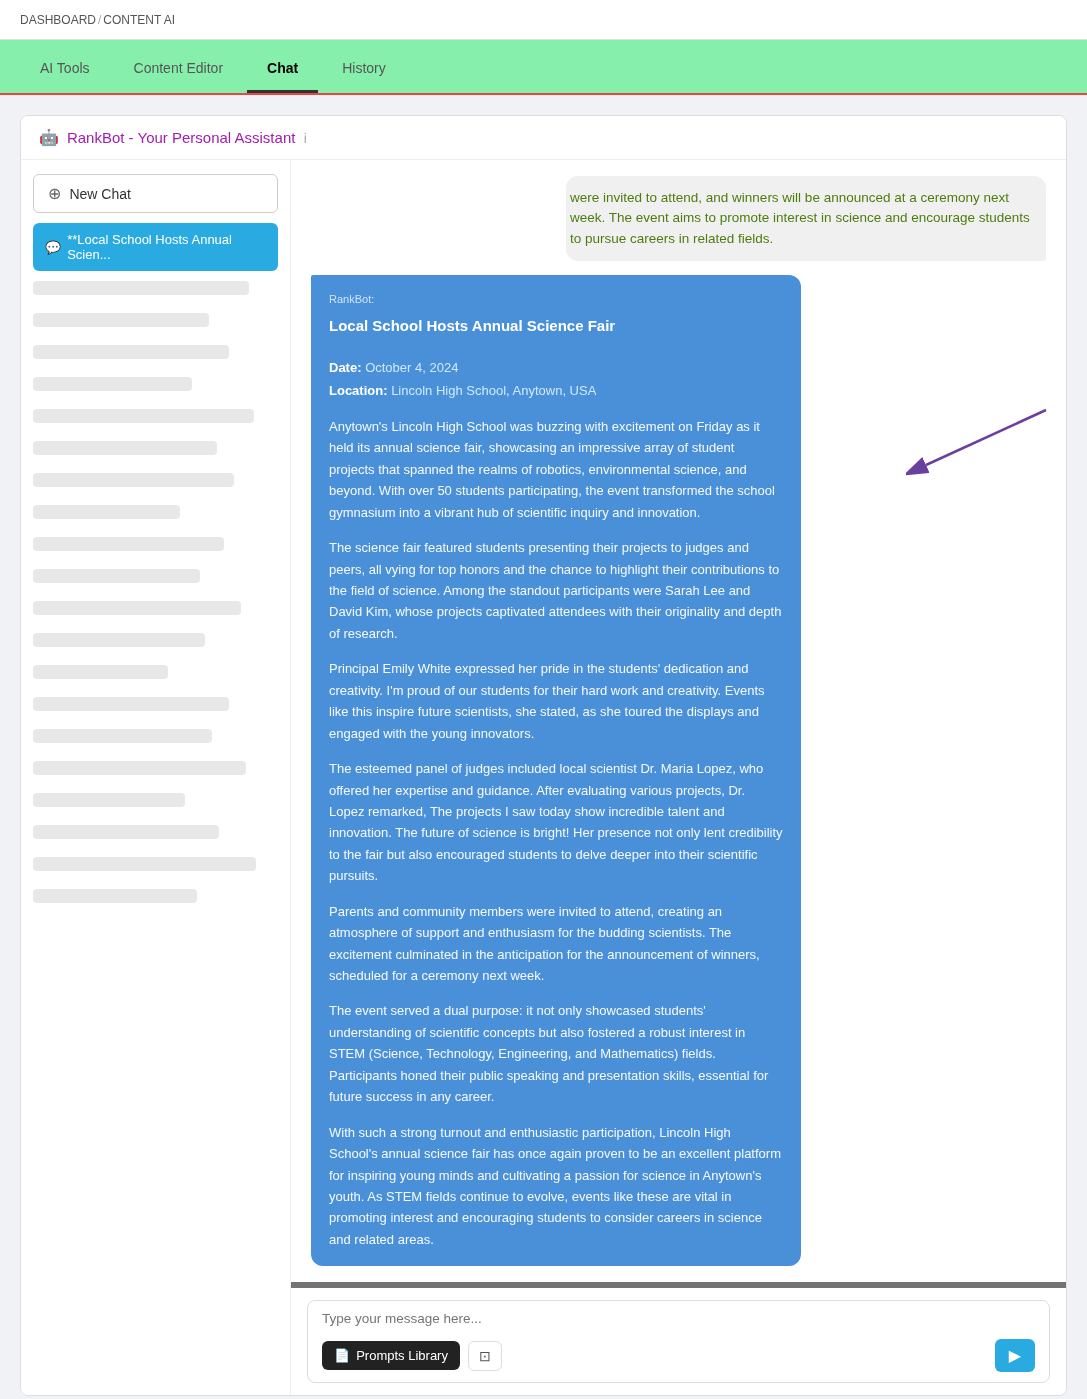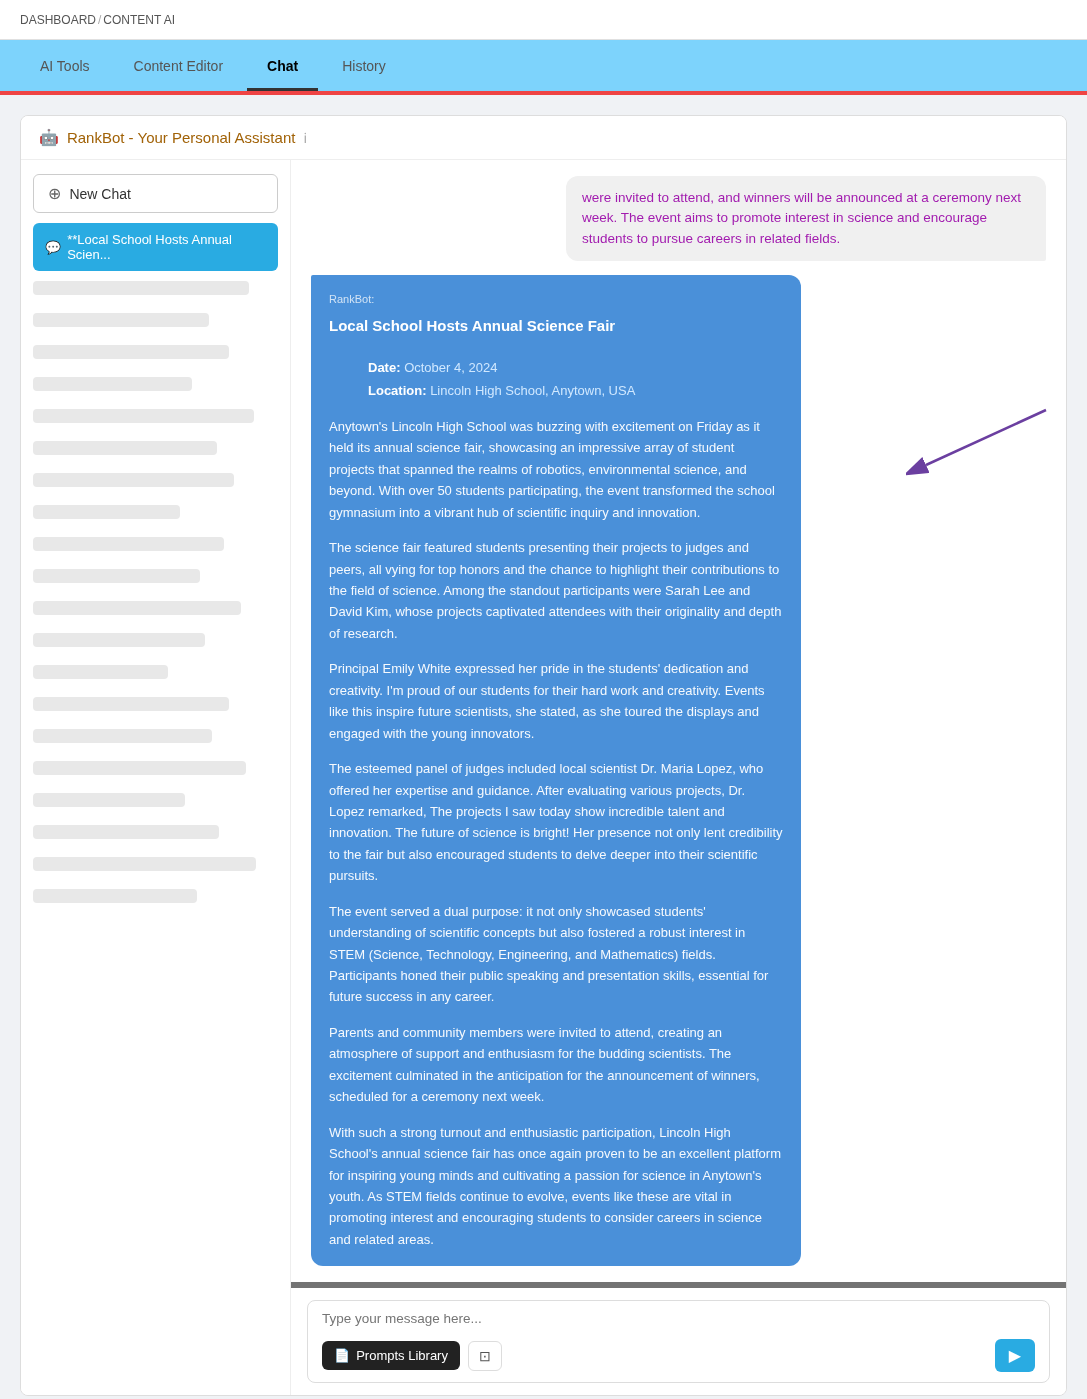--- a/index.html
+++ b/index.html
@@ -22,22 +22,22 @@
     .breadcrumb {
       font-size: 12px;
       color: #888;
       display: flex;
       align-items: center;
       gap: 2px;
     }
     .breadcrumb span { color: #555; }
     .breadcrumb .sep { color: #aaa; }
     .tabs-bar {
-      background: #7dd3fc;
-      border-bottom: 4px solid #ef4444;
+      background: #86efac;
+      border-bottom: 2px solid #ef4444;
       display: flex;
       align-items: flex-end;
       padding: 0 20px;
       height: 55px;
     }
     .tab {
       padding: 14px 20px;
       font-size: 14px;
       color: #555;
       cursor: pointer;
@@ -70,21 +70,21 @@
       gap: 8px;
       background: #fff;
     }
     .chat-header-icon {
       font-size: 16px;
       color: #555;
     }
     .chat-header-title {
       font-size: 15px;
       font-weight: 500;
-      color: #a16207;
+      color: #a21caf;
     }
     .chat-header-info {
       font-size: 14px;
       color: #aaa;
       cursor: pointer;
     }
     .chat-body {
       display: flex;
       flex: 1;
       height: 1160px;
@@ -142,24 +142,24 @@
       overflow-y: auto;
       padding: 16px 20px;
       display: flex;
       flex-direction: column;
       gap: 14px;
     }
     .user-bubble {
       align-self: flex-end;
       background: #f0f0f0;
       border-radius: 12px 12px 2px 12px;
-      padding: 12px 16px;
+      padding: 12px 4px;
       max-width: 480px;
       font-size: 13.5px;
-      color: #a21caf;
+      color: #4d7c0f;
       line-height: 1.5;
     }
     .bot-bubble {
       align-self: flex-start;
       background: #4a90d9;
       border-radius: 2px 12px 12px 12px;
       padding: 16px 18px;
       max-width: 490px;
       font-size: 13px;
       color: #fff;
@@ -174,21 +174,21 @@
       font-size: 15px;
       font-weight: 700;
       color: #fff;
       margin-bottom: 20px;
     }
     .bot-bubble .meta-line {
       font-size: 13px;
       color: #d0e8ff;
       margin-bottom: 2px;
     }
-    .bot-bubble .meta-line strong { color: #fff; margin-left: 39px; }
+    .bot-bubble .meta-line strong { color: #fff; }
     .bot-bubble p {
       margin-top: 14px;
       font-size: 13px;
       color: rgba(255,255,255,0.95);
       line-height: 1.65;
     }
     .annotation-arrow {
       position: absolute;
       right: 10px;
       top: 240px;
@@ -339,22 +339,22 @@
               <span> </span><span>October 4, 2024</span>
             </div>
             <div class="meta-line">
               <strong>Location:</strong>
               <span> </span><span>Lincoln High School, Anytown, USA</span>
             </div>
             <p>Anytown's Lincoln High School was buzzing with excitement on Friday as it held its annual science fair, showcasing an impressive array of student projects that spanned the realms of robotics, environmental science, and beyond. With over 50 students participating, the event transformed the school gymnasium into a vibrant hub of scientific inquiry and innovation.</p>
             <p>The science fair featured students presenting their projects to judges and peers, all vying for top honors and the chance to highlight their contributions to the field of science. Among the standout participants were Sarah Lee and David Kim, whose projects captivated attendees with their originality and depth of research.</p>
             <p>Principal Emily White expressed her pride in the students' dedication and creativity. I'm proud of our students for their hard work and creativity. Events like this inspire future scientists, she stated, as she toured the displays and engaged with the young innovators.</p>
             <p>The esteemed panel of judges included local scientist Dr. Maria Lopez, who offered her expertise and guidance. After evaluating various projects, Dr. Lopez remarked, The projects I saw today show incredible talent and innovation. The future of science is bright! Her presence not only lent credibility to the fair but also encouraged students to delve deeper into their scientific pursuits.</p>
+            <p>Parents and community members were invited to attend, creating an atmosphere of support and enthusiasm for the budding scientists. The excitement culminated in the anticipation for the announcement of winners, scheduled for a ceremony next week.</p>
             <p>The event served a dual purpose: it not only showcased students' understanding of scientific concepts but also fostered a robust interest in STEM (Science, Technology, Engineering, and Mathematics) fields. Participants honed their public speaking and presentation skills, essential for future success in any career.</p>
-            <p>Parents and community members were invited to attend, creating an atmosphere of support and enthusiasm for the budding scientists. The excitement culminated in the anticipation for the announcement of winners, scheduled for a ceremony next week.</p>
             <p>With such a strong turnout and enthusiastic participation, Lincoln High School's annual science fair has once again proven to be an excellent platform for inspiring young minds and cultivating a passion for science in Anytown's youth. As STEM fields continue to evolve, events like these are vital in promoting interest and encouraging students to consider careers in science and related areas.</p>
           </div>
 
         </div>
 
         <div class="annotation-arrow">
           <svg width="150" height="80" viewBox="0 0 150 80">
             <defs>
               <marker id="arrowhead" markerWidth="10" markerHeight="7" refX="0" refY="3.5" orient="auto">
                 <polygon points="0 0, 10 3.5, 0 7" fill="#6b3fa0"></polygon>

